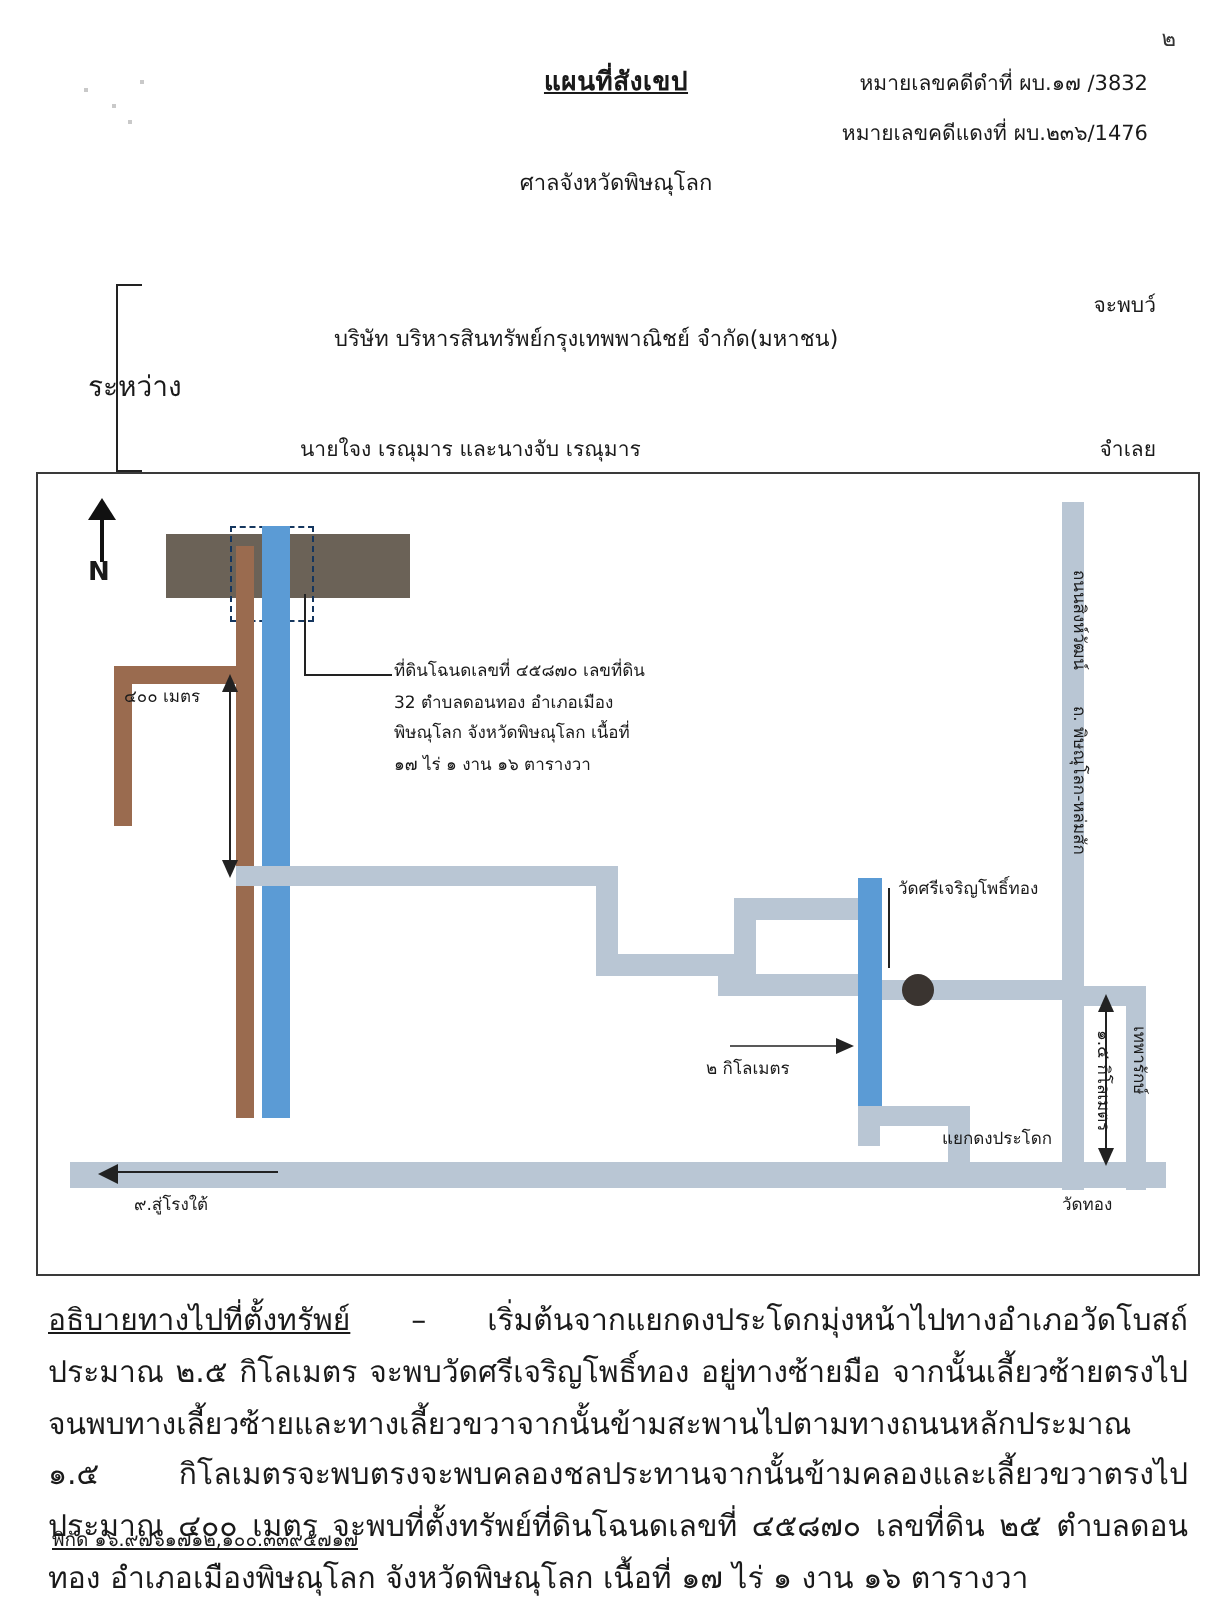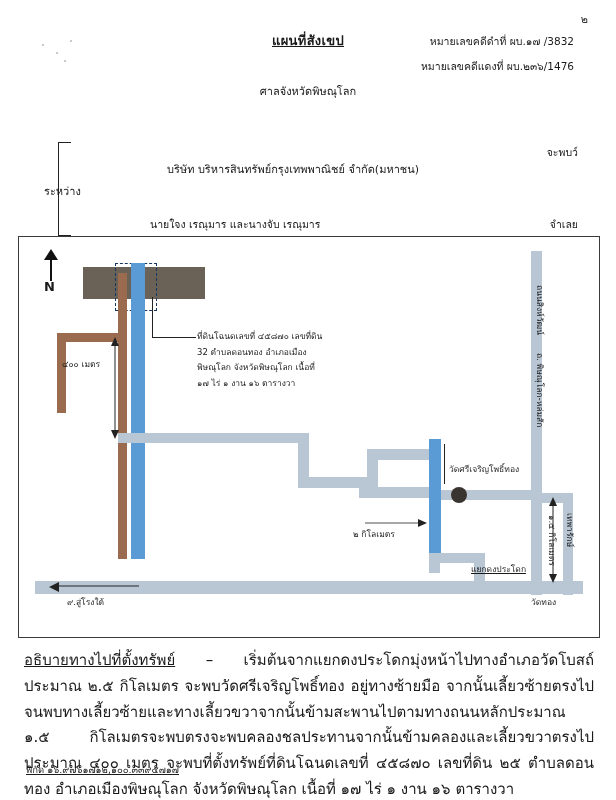--- a/index.html
+++ b/index.html
@@ -75,21 +75,21 @@
     width: 12px;
     height: 92px;
     border-left: 1.2px solid #222;
     border-top: 1.2px solid #222;
     border-bottom: 1.2px solid #222;
   }
   .between-word {
     position: absolute;
     left: 44px;
     top: 182px;
-    font-size: 11px;
+    font-size: 14px;
   }
   .plabel-1 { position: absolute; left: 150px; top: 160px; font-size: 11px; margin-left: 17px; }
   .plabel-2 { position: absolute; left: 150px; top: 172px; font-size: 10.5px; line-height: 1.45; }
   .plabel-3 { position: absolute; left: 150px; top: 216px; font-size: 10.5px; }
   .prole-1 { position: absolute; right: 38px; top: 144px; font-size: 10.5px; }
   .prole-3 { position: absolute; right: 38px; top: 216px; font-size: 10.5px; }
 
   
   .map {
     position: absolute;
@@ -260,34 +260,34 @@
       <polygon points="96,202 92,193 100,193" fill="#222"></polygon>
       <line x1="36" y1="349" x2="120" y2="349" stroke="#222" stroke-width="1"></line>
       <polygon points="30,350 40,345 40,355" fill="#222"></polygon>
       <line x1="534" y1="266" x2="534" y2="340" stroke="#222" stroke-width="1"></line>
       <polygon points="534,260 530,269 538,269" fill="#222"></polygon>
       <polygon points="534,346 530,337 538,337" fill="#222"></polygon>
       <line x1="346" y1="286" x2="404" y2="286" stroke="#222" stroke-width="0.8"></line>
       <polygon points="408,286 399,282 399,290" fill="#222"></polygon>
     </svg>
 
-    <div class="maptext" style="left:43px; top:120px;text-align:right;">๔๐๐ เมตร</div>
+    <div class="maptext" style="left:43px; top:104px;text-align:right;">๔๐๐ เมตร</div>
 
     <div class="maptext wrap" style="left:178px; top:92px; width:150px; line-height:1.85;">
         <div>ที่ดินโฉนดเลขที่ ๔๕๘๗๐ เลขที่ดิน</div>
         <div>32 ตำบลดอนทอง อำเภอเมือง</div>
         <div>พิษณุโลก จังหวัดพิษณุโลก เนื้อที่</div>
         <div>๑๗ ไร่ ๑ งาน ๑๖ ตารางวา</div>
       </div>
 
-    <div class="maptext" style="left:430px; top:200px;margin-top:25px;">วัดศรีเจริญโพธิ์ทอง</div>
+    <div class="maptext" style="left:430px; top:200px;">วัดศรีเจริญโพธิ์ทอง</div>
 
     <div class="maptext" style="left:334px; top:290px;">๒ กิโลเมตร</div>
 
-    <div class="maptext" style="left:452px; top:325px;text-decoration:underline;">แยกดงประโดก</div>
+    <div class="maptext" style="left:452px; top:325px;">แยกดงประโดก</div>
 
     <div class="maptext" style="left:48px; top:358px;">๙.สู่โรงใต้</div>
 
     <div class="maptext" style="left:512px; top:358px;">วัดทอง</div>
 
     <div class="maptext vert" style="left:528px; top:48px; transform:rotate(90deg);">ถนนสิงห์วัฒน์</div>
 
     <div class="maptext vert" style="left:528px; top:116px; transform:rotate(90deg);">ถ. พิษณุโลก-หล่มสัก</div>
 
     <div class="maptext vert" style="left:558px; top:276px; transform:rotate(90deg);">เทพารักษ์</div>

